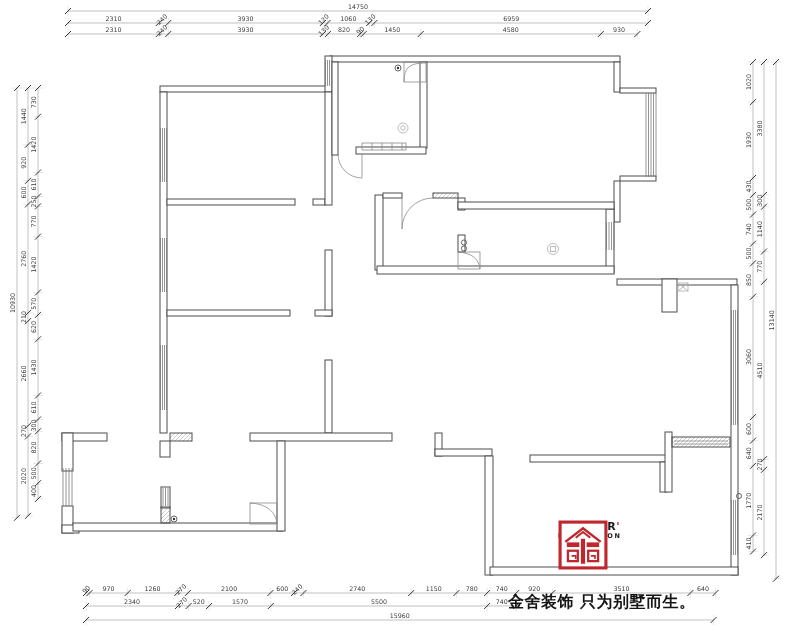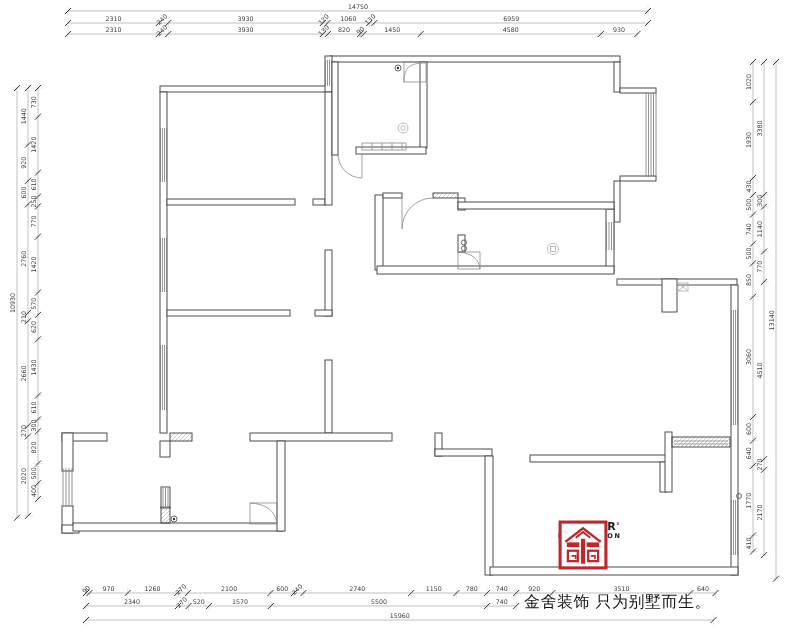--- a/index.html
+++ b/index.html
@@ -13,22 +13,22 @@
   .sym{stroke:#555;stroke-width:0.9;fill:none;}
   .sym-light{stroke:#b5b5b5;stroke-width:0.9;fill:none;}
   .dim-line{stroke:#999;stroke-width:0.6;}
   .dim-ext{stroke:#cccccc;stroke-width:0.5;}
   .dim-tick{stroke:#333;stroke-width:1;}
   .dim-text{fill:#3a3a3a;font-size:6.3px;text-anchor:middle;font-family:"DejaVu Sans",sans-serif;}
   .logo{position:absolute;left:558px;top:520px;width:60px;text-align:center;color:#1a1a1a;}
   .logo-word{font-weight:bold;font-size:11px;letter-spacing:0.5px;line-height:11px;margin-top:1px;}
   .logo-word .tick{color:#c0272d;}
   .logo-sub{font-weight:bold;font-size:6.5px;letter-spacing:1.6px;line-height:8px;}
-  .slogan{position:absolute;left:524px;top:592px;white-space:nowrap;color:#151515;
-          font-family:"DejaVu Serif","Liberation Serif",serif;font-weight:normal;
+  .slogan{position:absolute;left:508px;top:592px;white-space:nowrap;color:#151515;
+          font-family:"DejaVu Serif","Liberation Serif",serif;font-weight:bold;
           font-size:16px;letter-spacing:0.5px;}
 </style>
 </head>
 <body>
 
 <div class="sheet">
 
 <svg width="800" height="640" viewBox="0 0 800 640">
   <defs>
     <pattern id="hatch" width="4" height="4" patternUnits="userSpaceOnUse">

